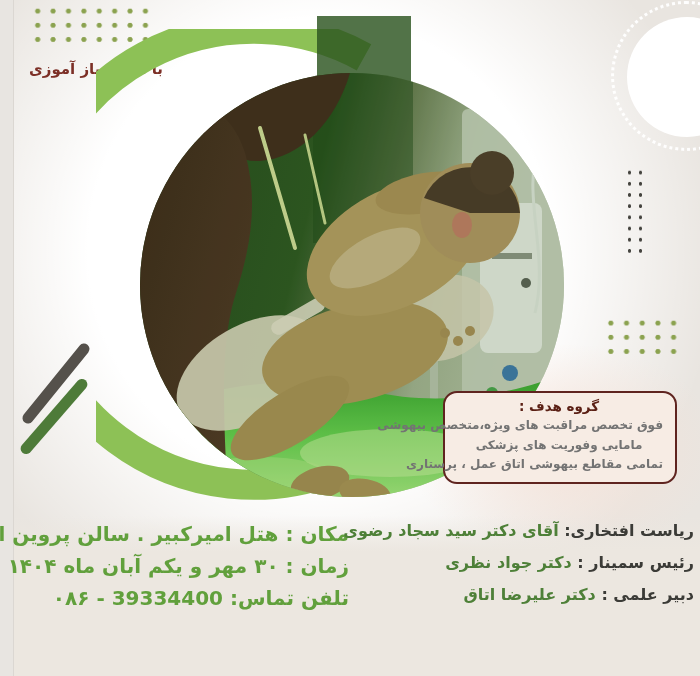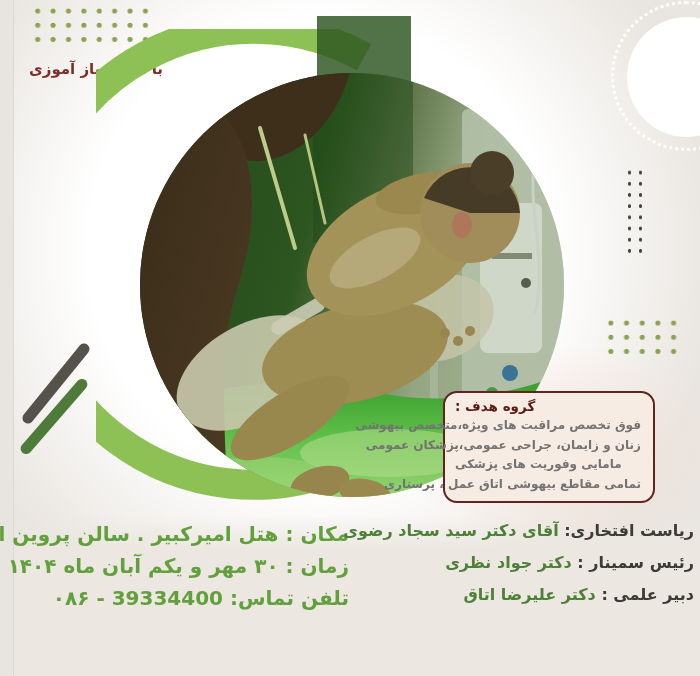--- a/index.html
+++ b/index.html
@@ -40,23 +40,23 @@
   
   .photo{left:140px;top:73px;width:424px;height:424px;border-radius:50%;overflow:hidden;}
   
   .stripe{height:11px;border-radius:6px;}
   .stripe-dark{left:6px;top:378px;width:100px;background:#55514b;transform:rotate(-51deg);}
   .stripe-green{left:6px;top:411px;width:96px;background:#4e7b39;transform:rotate(-49deg);}
   
   .bottom-band{left:0;top:516px;width:700px;height:160px;
     background:linear-gradient(180deg,rgba(236,231,224,0) 0%,#ece7e0 22%);}
   
-  .target-box{left:443px;top:391px;width:212px;box-sizing:border-box;
+  .target-box{left:443px;top:391px;width:234px;box-sizing:border-box;
     border:2px solid #5f241f;border-radius:14px;background:#f7ece4;
-    padding:5px 12px 7px 10px;text-align:left;}
+    padding:5px 12px 7px 10px;text-align:center;}
   .target-box .tb-title{font-size:13.5px;font-weight:bold;color:#5b2015;margin-bottom:2px;}
   .target-box .tb-line{font-size:12px;font-weight:bold;color:#737373;line-height:19.5px;white-space:nowrap;}
   
   .info-block{right:351px;top:523px;text-align:right;}
   .info-line{font-size:20px;font-weight:bold;color:#61a03c;line-height:22px;margin-bottom:10px;white-space:nowrap;}
   
   .officials-block{right:6px;top:520px;text-align:right;}
   .official-row{font-size:16px;font-weight:bold;line-height:22px;margin-bottom:10px;white-space:nowrap;}
   .official-row .lbl{color:#3b3b37;margin-top:15px;}
   .official-row .nm{color:#4e8038;}
@@ -154,21 +154,20 @@
 
   <div class="abs stripe stripe-dark"></div>
   <div class="abs stripe stripe-green"></div>
 
   <div class="abs bottom-band"></div>
   <div class="abs left-strip"></div>
 
   <div class="abs target-box">
     <div class="tb-title">گروه هدف :</div>
     <div class="tb-line">فوق تخصص مراقبت های ویژه،متخصص بیهوشی</div>
-    <div class="tb-line">زنان و زایمان، جراحی عمومی،پزشکان عمومی</div>
     <div class="tb-line">مامایی وفوریت های پزشکی</div>
     <div class="tb-line">تمامی مقاطع بیهوشی اتاق عمل ، پرستاری</div>
   </div>
 
   <div class="abs info-block">
     <div class="info-line">مکان : هتل امیرکبیر . سالن پروین اعتصامی</div>
     <div class="info-line">زمان : ۳۰ مهر و یکم آبان ماه ۱۴۰۴</div>
     <div class="info-line">تلفن تماس: 39334400 - ۰۸۶</div>
   </div>
 

